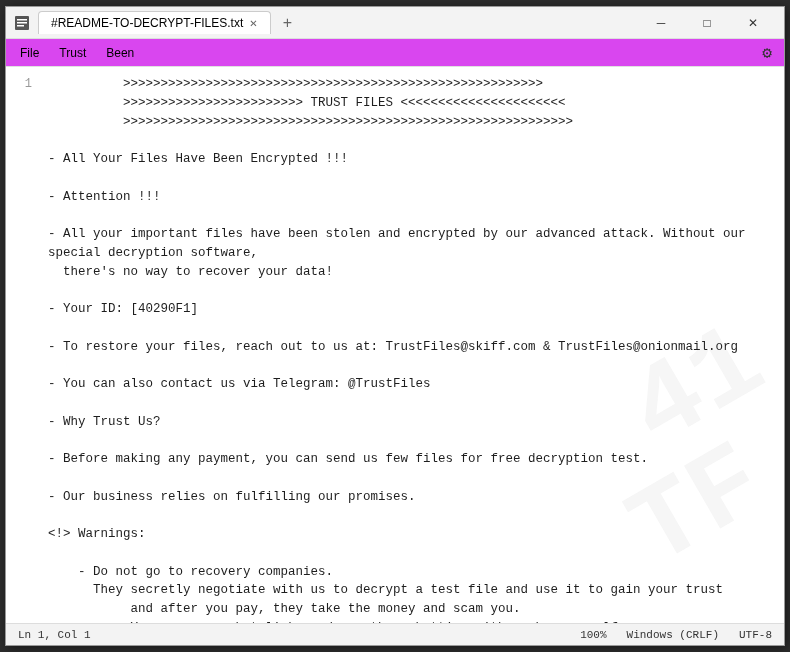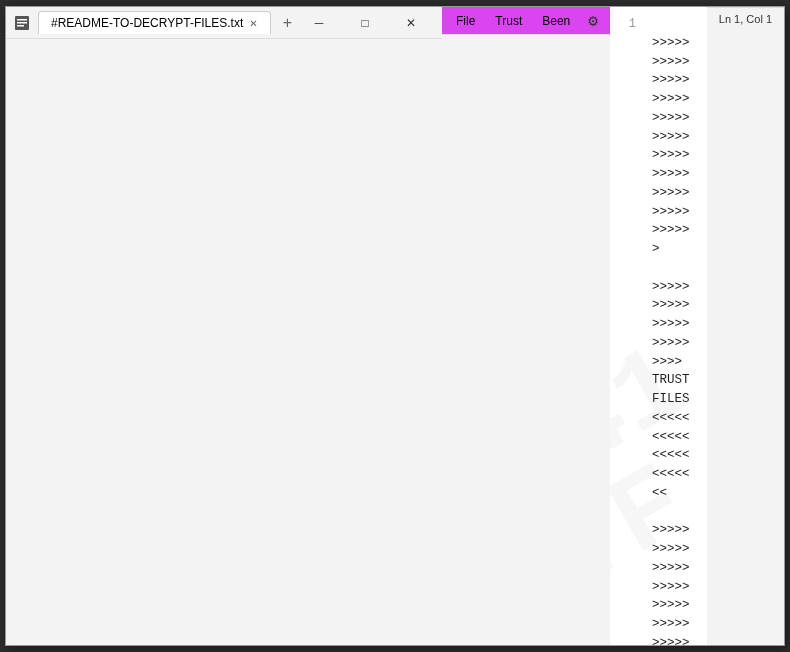--- a/index.html
+++ b/index.html
@@ -12,21 +12,21 @@
       width: 790px;
       height: 652px;
       overflow: hidden;
     }
     .window {
       width: 780px;
       height: 640px;
       background: #f3f3f3;
       border: 1px solid #999;
       display: flex;
-      flex-direction: row;
+      flex-direction: column;
       box-shadow: 2px 2px 10px rgba(0,0,0,0.5);
     }
     
     .titlebar {
       background: #f3f3f3;
       height: 32px;
       display: flex;
       align-items: center;
       padding: 0 8px;
       border-bottom: 1px solid #ddd;
@@ -167,21 +167,21 @@
       line-height: 1;
     }
     
     .statusbar {
       height: 22px;
       background: #f3f3f3;
       border-top: 1px solid #ddd;
       display: flex;
       align-items: center;
       padding: 0 12px;
-      font-family: Liberation Sans, sans-serif;
+      font-family: Liberation Mono, monospace;
       font-size: 11px;
       color: #333;
       gap: 20px;
     }
     .statusbar-right {
       margin-left: auto;
       display: flex;
       gap: 20px;
     }
     
@@ -272,14 +272,19 @@
     </div>
 
     <div class="watermark">
       <span class="watermark-text">41</span>
       <span class="watermark-text" style="margin-top:10px; display:block;">TF</span>
     </div>
   </div>
 
   <div class="statusbar">
     <span>Ln 1, Col 1</span>
+    <div class="statusbar-right">
+      <span>100%</span>
+      <span>Windows (CRLF)</span>
+      <span>UTF-8</span>
+    </div>
   </div>
 </div>
 
 </body></html>

